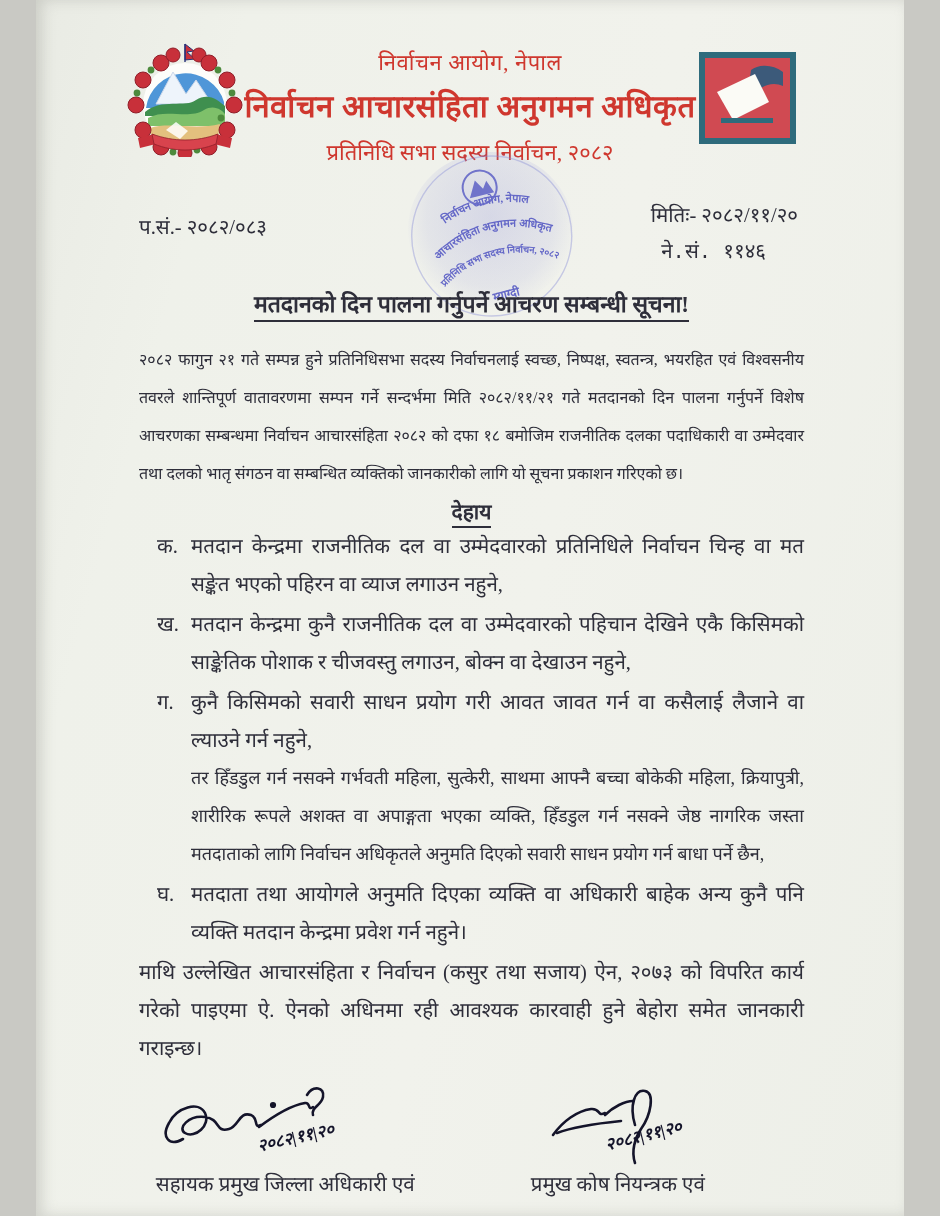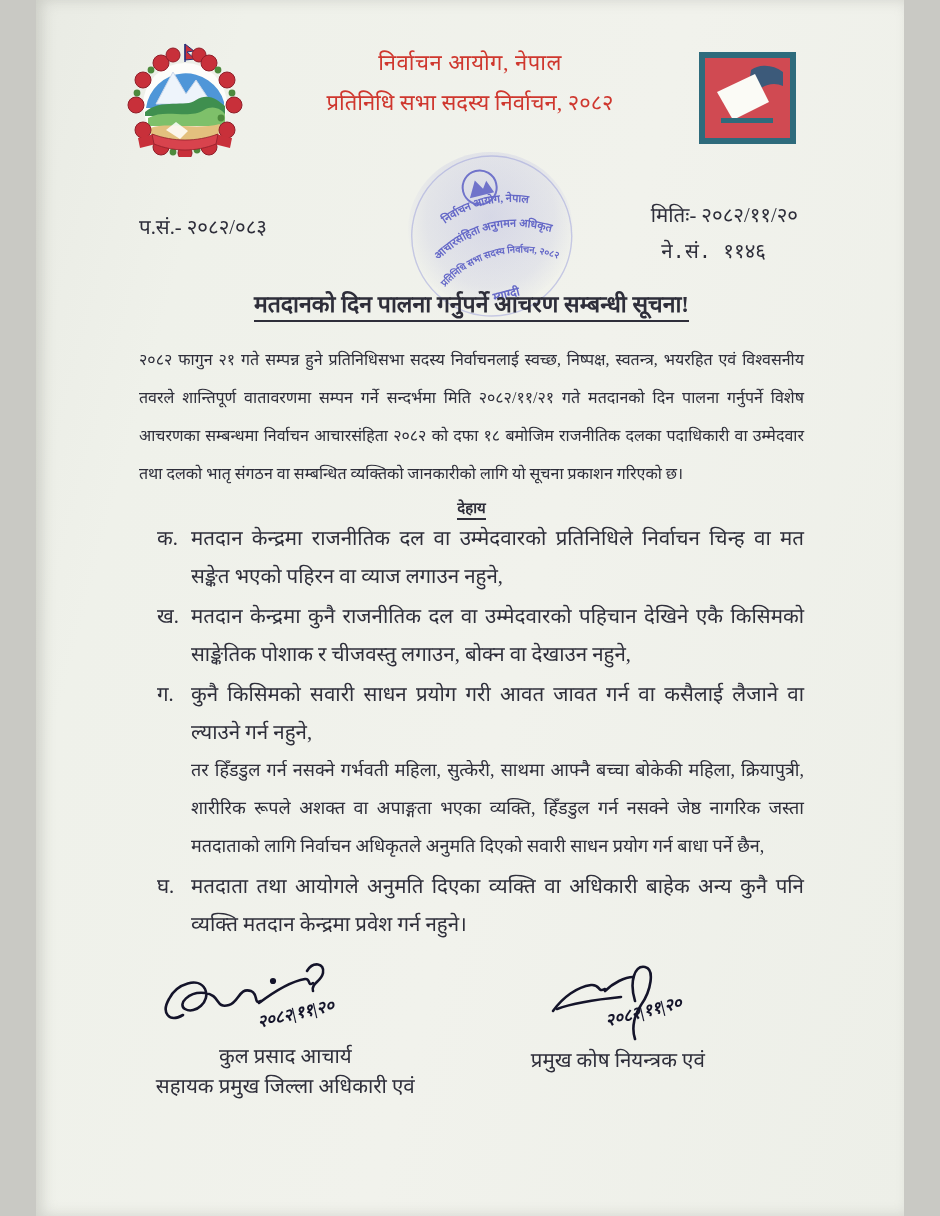--- a/index.html
+++ b/index.html
@@ -28,21 +28,21 @@
   
   .meta{position:absolute;left:103px;right:78px;top:200px;font-size:20.5px;}
   .meta .ref{position:absolute;left:0;top:12px;}
   .meta .date{position:absolute;right:28px;top:0;}
   .meta .serial{position:absolute;right:60px;top:36px;font-family:Liberation Mono, monospace;}
   
   .content{position:relative;margin:0 100px 0 103px;}
   .doc-title{text-align:center;margin-top:52px;font-size:23px;font-weight:bold;}
   .doc-title span{border-bottom:2px solid #2e2e3a;padding-bottom:3px;}
   .para{margin-top:22px;font-size:16px;line-height:38px;text-align:justify;}
-  .list-head{text-align:center;font-size:15px;font-weight:bold;margin-top:4px;}
+  .list-head{text-align:center;font-size:21px;font-weight:bold;margin-top:4px;}
   .list-head span{border-bottom:2px solid #2e2e3a;padding-bottom:2px;}
   .item{display:flex;margin-top:2px;font-size:20.5px;line-height:38px;}
   .item .marker{flex:0 0 34px;padding-left:18px;box-sizing:content-box;}
   .item .it-text{flex:1;text-align:justify;}
   .proviso{margin-left:52px;font-size:18px;line-height:38px;text-align:justify;}
   .closing{font-size:20.5px;line-height:38px;text-align:justify;margin-top:2px;}
   
   .sig-row{display:flex;margin-top:14px;}
   .sig-col{text-align:center;}
   .sig-col.left{width:44%;}
@@ -103,20 +103,21 @@
 
       <g>
         <path d="M12,96 L28,92 L30,102 L14,106 z" fill="#c8303a"></path>
         <path d="M106,96 L90,92 L88,102 L104,106 z" fill="#c8303a"></path>
         <path d="M26,92 C48,100 70,100 92,92 L90,102 C70,110 48,110 28,102 z" fill="#d8434d" stroke="#8f1f2a" stroke-width=".8"></path>
       </g>
     </svg>
 
     <div class="head-lines">
       <div class="head1">निर्वाचन आयोग, नेपाल</div>
+      <div class="head2">निर्वाचन आचारसंहिता अनुगमन अधिकृत</div>
       <div class="head3">प्रतिनिधि सभा सदस्य निर्वाचन, २०८२</div>
     </div>
 
     <svg class="ec-logo" viewBox="0 0 97 92">
       <rect x="3" y="3" width="91" height="86" fill="#d04a52" stroke="#2e6b7c" stroke-width="6"></rect>
       <path d="M52,18 C60,12 74,12 84,20 L84,34 C76,30 66,32 60,38 L48,46 z" fill="#3c5a7a"></path>
       <path d="M18,40 L56,22 L70,50 L34,68 z" fill="#fbfbf6"></path>
       <rect x="22" y="66" width="52" height="5" fill="#2e6b7c"></rect>
     </svg>
 
@@ -174,36 +175,36 @@
       <span class="marker">ग.</span>
       <span class="it-text">कुनै किसिमको सवारी साधन प्रयोग गरी आवत जावत गर्न वा कसैलाई लैजाने वा ल्याउने गर्न नहुने,</span>
     </div>
     <div class="proviso">तर हिँडडुल गर्न नसक्ने गर्भवती महिला, सुत्केरी, साथमा आफ्नै बच्चा बोकेकी महिला, क्रियापुत्री, शारीरिक रूपले अशक्त वा अपाङ्गता भएका व्यक्ति, हिँडडुल गर्न नसक्ने जेष्ठ नागरिक जस्ता मतदाताको लागि निर्वाचन अधिकृतले अनुमति दिएको सवारी साधन प्रयोग गर्न बाधा पर्ने छैन,</div>
 
     <div class="item">
       <span class="marker">घ.</span>
       <span class="it-text">मतदाता तथा आयोगले अनुमति दिएका व्यक्ति वा अधिकारी बाहेक अन्य कुनै पनि व्यक्ति मतदान केन्द्रमा प्रवेश गर्न नहुने।</span>
     </div>
 
+    <div class="closing">माथि उल्लेखित आचारसंहिता र निर्वाचन (कसुर तथा सजाय) ऐन, २०७३ को विपरित कार्य गरेको पाइएमा ऐ. ऐनको अधिनमा रही आवश्यक कारवाही हुने बेहोरा समेत जानकारी गराइन्छ।</div>
 
     <div class="sig-row">
 
       <div class="sig-col left">
         <div class="sig-art">
           <svg width="260" height="86" viewBox="0 0 260 86">
             <g fill="none" stroke="#14142a" stroke-width="2.6" stroke-linecap="round">
               <path d="M28,58 C14,66 6,56 14,42 C22,26 44,20 50,32 C56,44 40,58 30,52 C22,47 34,34 50,36 C66,38 60,52 74,48 C84,45 84,30 96,34 C104,37 98,48 106,44"></path>
               <path d="M104,46 C120,34 138,24 150,22 C156,21 152,30 158,26"></path>
               <path d="M152,14 C158,4 170,6 168,16 C166,25 156,26 158,34"></path>
               <circle cx="118" cy="24" r="1.8" fill="#14142a"></circle>
             </g>
             <text x="142" y="62" font-size="17" font-style="italic" fill="#14142a" transform="rotate(-13 142 62)" text-anchor="middle" font-weight="bold">२०८२|११|२०</text>
           </svg>
         </div>
-        <div class="sig-name">कुल प्रसाद आचार्य</div>
         <div class="sig-title">सहायक प्रमुख जिल्ला अधिकारी एवं</div>
 
       </div>
 
       <div class="sig-col right">
         <div class="sig-art">
           <svg width="250" height="86" viewBox="0 0 250 86">
             <g fill="none" stroke="#14142a" stroke-width="2.6" stroke-linecap="round">
               <path d="M60,54 C70,40 84,30 98,28 C108,27 104,36 112,32"></path>
               <path d="M112,34 C120,26 132,20 140,20"></path>

